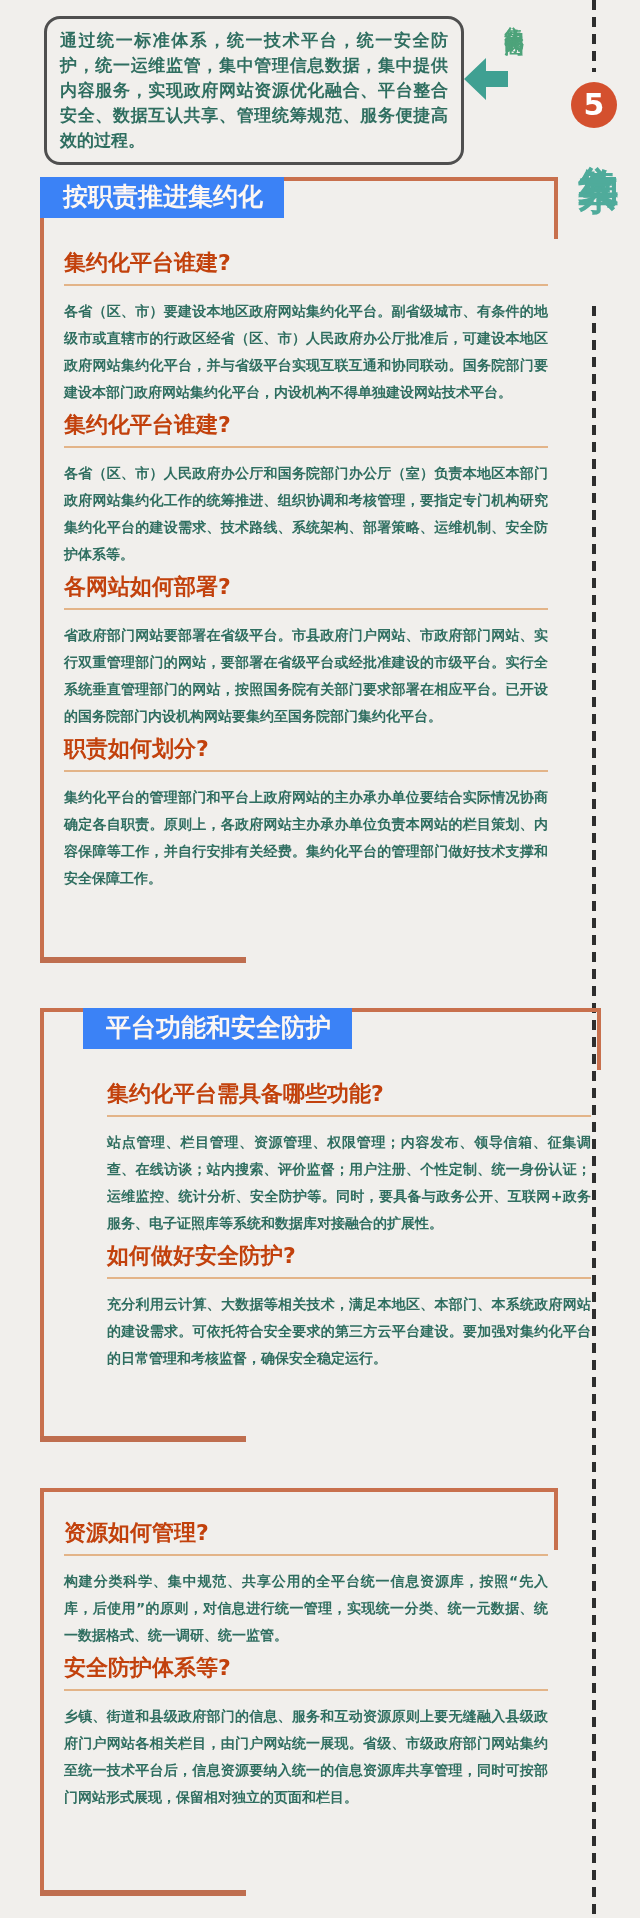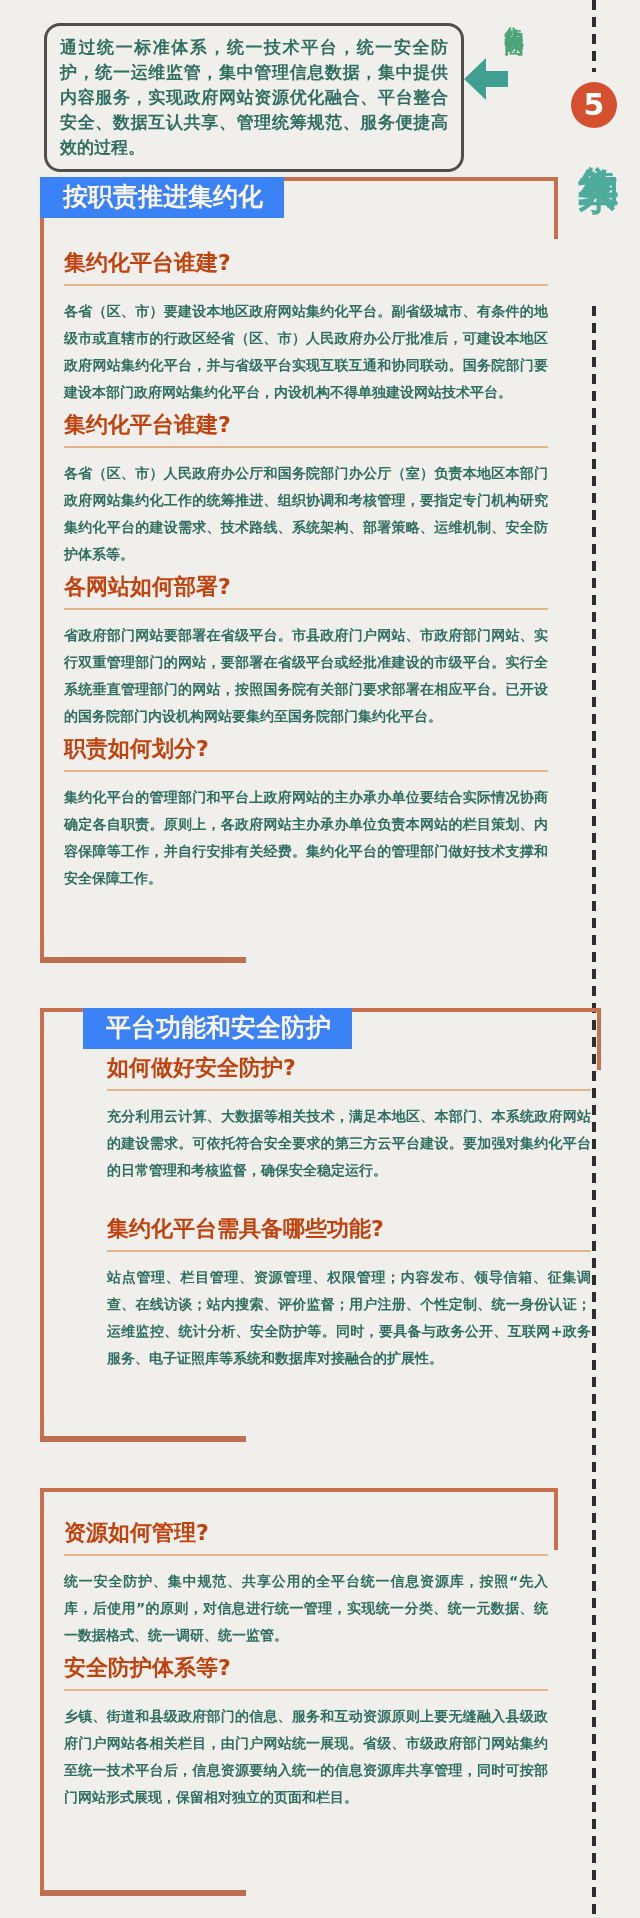--- a/index.html
+++ b/index.html
@@ -12,21 +12,21 @@
     width: 640px;
     height: 1918px;
     background: #f1efec;
     overflow: hidden;
     margin: 0 auto;
   }
 
   
   .intro-box {
     position: absolute;
-    left: 44px; top: 23px;
+    left: 44px; top: 16px;
     width: 388px;
     border: 3px solid #4f4f4f;
     border-radius: 16px;
     padding: 9px 13px;
     background: #f1efec;
   }
   .intro-text {
     font-size: 17px;
     line-height: 25px;
     font-weight: bold;
@@ -179,40 +179,40 @@
     </div>
   </div>
 
   <div class="panel panel-2">
     <div class="frame-top"></div>
     <div class="frame-right"></div>
     <div class="frame-left"></div>
     <div class="frame-bottom"></div>
     <div class="panel-header">平台功能和安全防护</div>
     <div class="panel-content">
-      <div class="qa">
-        <div class="qa-question">如何做好安全防护?</div>
-        <p class="qa-answer">充分利用云计算、大数据等相关技术，满足本地区、本部门、本系统政府网站的建设需求。可依托符合安全要求的第三方云平台建设。要加强对集约化平台的日常管理和考核监督，确保安全稳定运行。</p>
-      </div>
       <div class="qa qa-first">
         <div class="qa-question">集约化平台需具备哪些功能?</div>
         <p class="qa-answer">站点管理、栏目管理、资源管理、权限管理；内容发布、领导信箱、征集调查、在线访谈；站内搜索、评价监督；用户注册、个性定制、统一身份认证；运维监控、统计分析、安全防护等。同时，要具备与政务公开、互联网+政务服务、电子证照库等系统和数据库对接融合的扩展性。</p>
+      </div>
+      <div class="qa">
+        <div class="qa-question">如何做好安全防护?</div>
+        <p class="qa-answer">充分利用云计算、大数据等相关技术，满足本地区、本部门、本系统政府网站的建设需求。可依托符合安全要求的第三方云平台建设。要加强对集约化平台的日常管理和考核监督，确保安全稳定运行。</p>
       </div>
     </div>
   </div>
 
   <div class="panel panel-3">
     <div class="frame-top"></div>
     <div class="frame-right"></div>
     <div class="frame-left"></div>
     <div class="frame-bottom"></div>
     <div class="panel-content">
       <div class="qa qa-first">
         <div class="qa-question">资源如何管理?</div>
-        <p class="qa-answer">统一安全防护、集中规范、共享公用的全平台统一信息资源库，按照“先入库，后使用”的原则，对信息进行统一管理，实现统一分类、统一元数据、统一数据格式、统一调研、统一监管。</p>
+        <p class="qa-answer">构建分类科学、集中规范、共享公用的全平台统一信息资源库，按照“先入库，后使用”的原则，对信息进行统一管理，实现统一分类、统一元数据、统一数据格式、统一调研、统一监管。</p>
       </div>
       <div class="qa">
         <div class="qa-question">安全防护体系等?</div>
         <p class="qa-answer">乡镇、街道和县级政府部门的信息、服务和互动资源原则上要无缝融入县级政府门户网站各相关栏目，由门户网站统一展现。省级、市级政府部门网站集约至统一技术平台后，信息资源要纳入统一的信息资源库共享管理，同时可按部门网站形式展现，保留相对独立的页面和栏目。</p>
       </div>
     </div>
   </div>
 
 </div>
 

